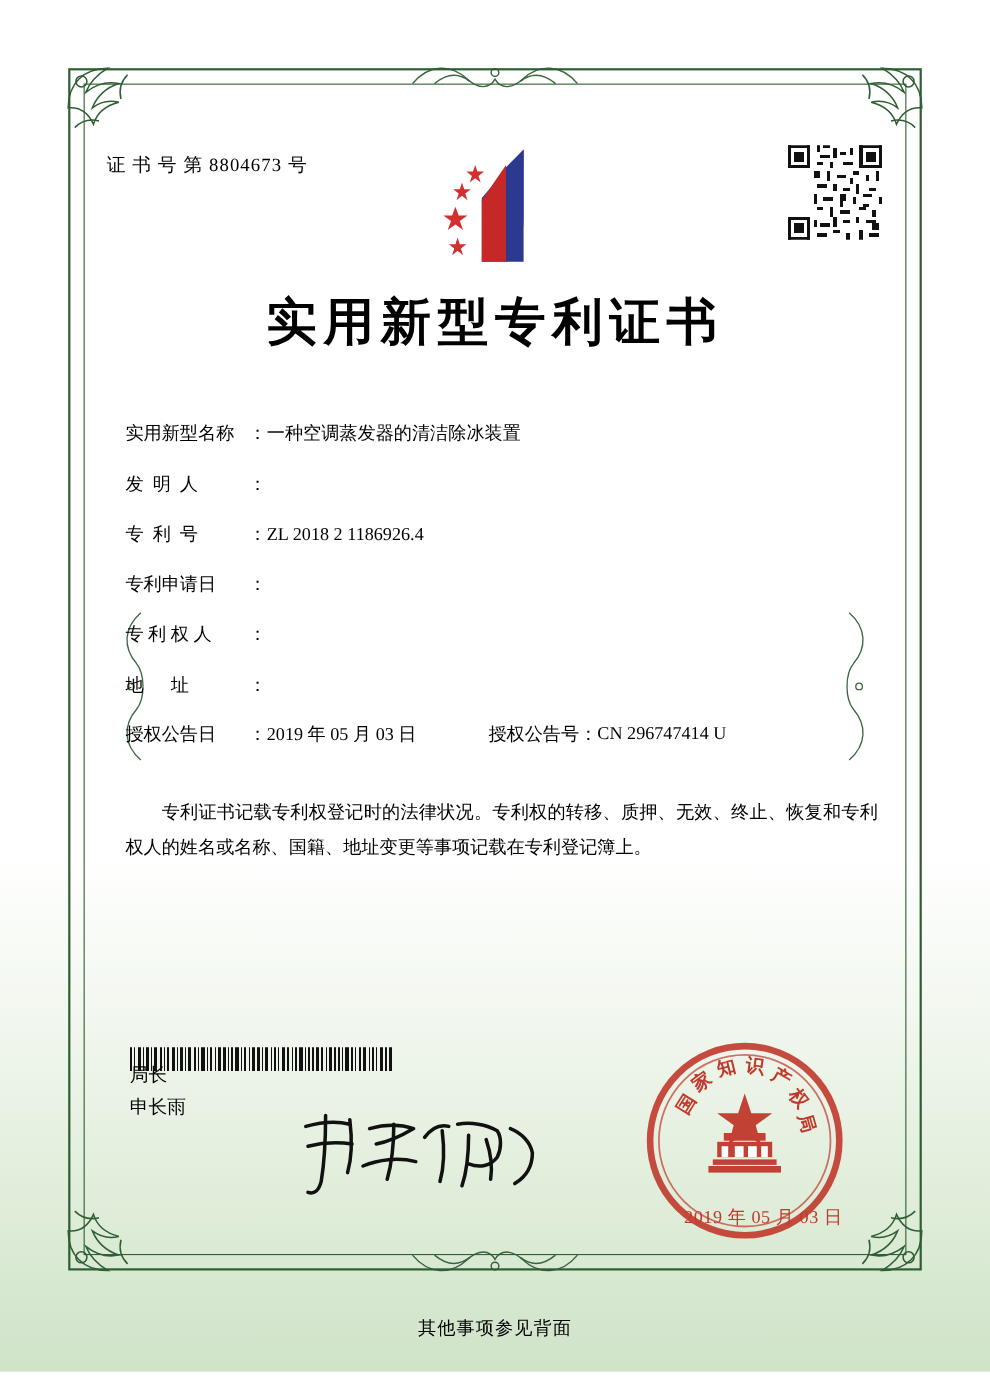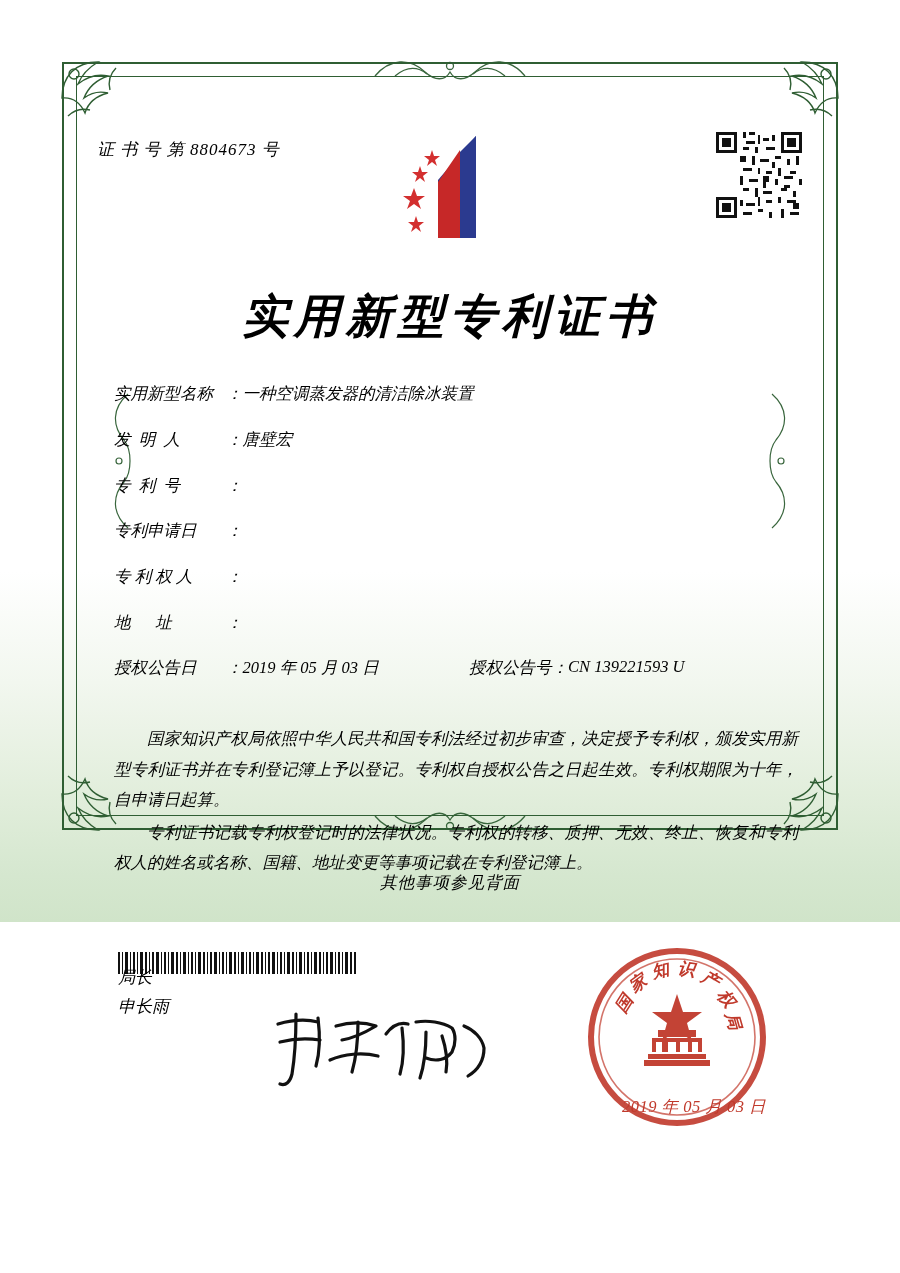--- a/index.html
+++ b/index.html
@@ -11,24 +11,23 @@
     height: 1273px;
     background: #ffffff;
     font-family: "Liberation Serif", "DejaVu Serif", serif;
     color: #1a1a1a;
     overflow: hidden;
   }
 
   .page {
     position: relative;
     width: 900px;
-    height: 922px;
+    height: 1247px;
     background:
       linear-gradient(to bottom, #ffffff 0%, #ffffff 62%, #f2f7ef 74%, #e2eedc 86%, #d5e7cf 95%, #d0e4c9 100%);
-    font-style: italic;
   }
 
   
   .frame-outer {
     position: absolute;
     left: 62px;
     top: 62px;
     right: 62px;
     bottom: 92px;
     border: 2.5px solid #2f5e33;
@@ -107,21 +106,20 @@
     position: absolute;
     left: 0;
     right: 0;
     top: 166px;
     text-align: center;
     font-size: 46px;
     font-weight: bold;
     letter-spacing: 6px;
     color: #000;
     font-family: "DejaVu Serif", "Liberation Serif", serif;
-    margin-top: 24px;
   }
 
   .fields {
     position: absolute;
     left: 18px;
     right: 0;
     top: 262px;
     font-size: 16.5px;
     color: #000;
     margin-top: 24px;
@@ -143,21 +141,20 @@
     flex: 1;
     font-family: "Liberation Serif", "DejaVu Serif", serif;
   }
   .field-value.addr { line-height: 1.62; }
 
   .row-two {
     display: flex;
     align-items: flex-start;
     margin-bottom: 4px;
     font-size: 16.5px;
-    gap: 25px;
   }
   .row-two .left {
     width: 330px;
     flex: 0 0 330px;
     display: flex;
   }
   .row-two .left .field-label { width: 112px; flex: 0 0 112px; }
   .row-two .right { display: flex; }
   .row-two .right .rlabel { flex: 0 0 auto; }
 
@@ -408,26 +405,26 @@
 
       <div class="field-row">
         <span class="field-label">实用新型名称</span>
         <span class="field-sep">：</span>
         <span class="field-value">一种空调蒸发器的清洁除冰装置</span>
       </div>
 
       <div class="field-row">
         <span class="field-label">发  明  人</span>
         <span class="field-sep">：</span>
-        <span class="field-value">唐壁宏</span>
       </div>
 
       <div class="field-row">
         <span class="field-label">专  利  号</span>
         <span class="field-sep">：</span>
+        <span class="field-value">ZL 2018 2 1186926.4</span>
       </div>
 
       <div class="field-row">
         <span class="field-label">专利申请日</span>
         <span class="field-sep">：</span>
       </div>
 
       <div class="field-row">
         <span class="field-label">专 利 权 人</span>
         <span class="field-sep">：</span>
@@ -440,28 +437,27 @@
 
       <div class="row-two">
         <span class="left">
           <span class="field-label">授权公告日</span>
           <span class="field-sep">：</span>
           <span>2019 年 05 月 03 日</span>
         </span>
         <span class="right">
           <span class="rlabel">授权公告号</span>
           <span class="field-sep">：</span>
-          <span>CN 139221593 U</span>
+          <span>CN 296747414 U</span>
         </span>
       </div>
 
     </div>
 
     <div class="paragraphs">
-      <p>国家知识产权局依照中华人民共和国专利法经过初步审查，决定授予专利权，颁发实用新型专利证书并在专利登记簿上予以登记。专利权自授权公告之日起生效。专利权期限为十年，自申请日起算。</p>
       <p>专利证书记载专利权登记时的法律状况。专利权的转移、质押、无效、终止、恢复和专利权人的姓名或名称、国籍、地址变更等事项记载在专利登记簿上。</p>
     </div>
 
     <div class="barcode">
       <svg width="240" height="22" viewBox="0 0 240 22" shape-rendering="crispEdges">
         <g fill="#111111">
           <rect x="0" y="0" width="2" height="22"></rect>
             <rect x="4" y="0" width="1" height="22"></rect>
           <rect x="7" y="0" width="3" height="22"></rect>
             <rect x="12" y="0" width="1" height="22"></rect>

